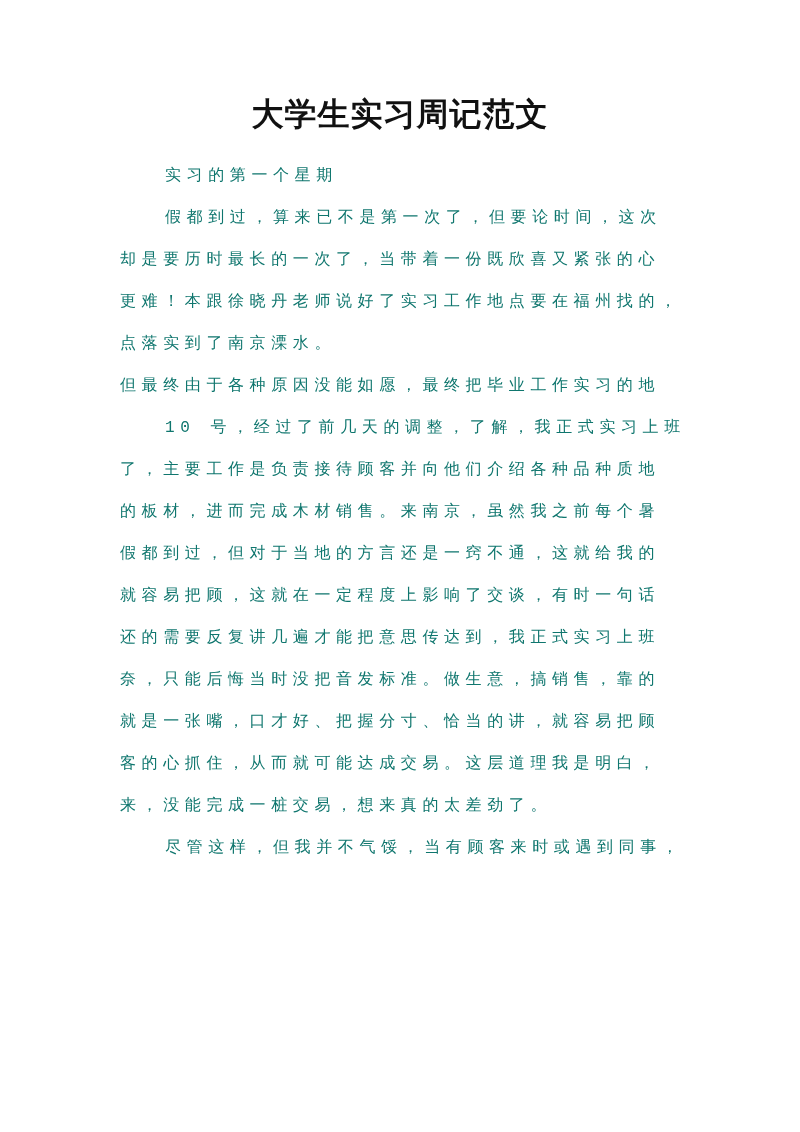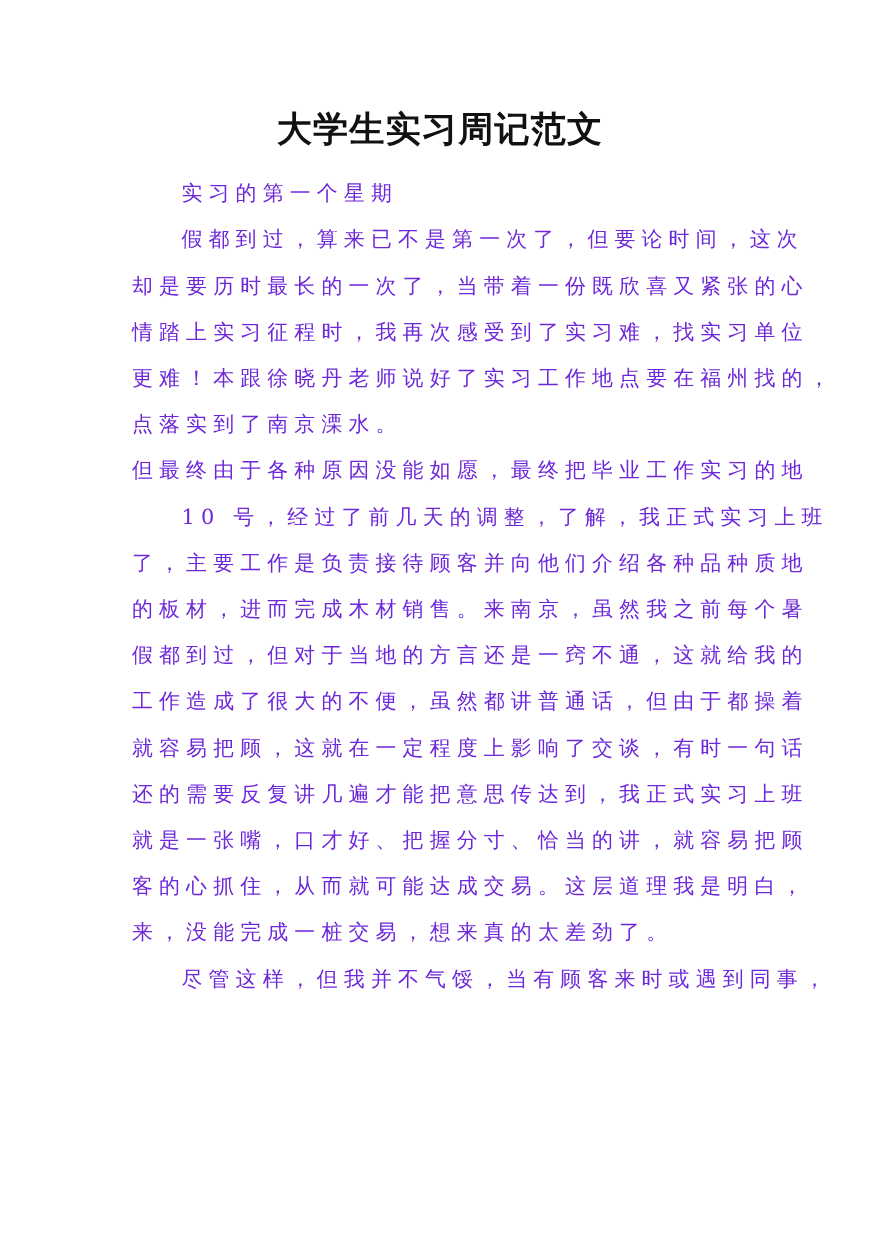--- a/index.html
+++ b/index.html
@@ -15,71 +15,71 @@
       font-family: "DejaVu Serif", "Liberation Serif", serif;
       color: #1a1a1a;
     }
     .page {
       position: absolute;
       left: 0;
       top: 0;
       width: 800px;
       height: 1132px;
       background: #ffffff;
+      font-family: Liberation Mono, monospace;
     }
     .title {
       position: absolute;
       left: 0;
       width: 800px;
       top: 96px;
       text-align: center;
       font-size: 32px;
       font-weight: bold;
       line-height: 42px;
       letter-spacing: 1px;
       color: #111;
     }
     .body-text {
       position: absolute;
       left: 120px;
       top: 155px;
       width: 540px;
-      font-size: 19px;
+      font-size: 16px;
       line-height: 42px;
       letter-spacing: 5.6px;
-      color: #6d28d9;
+      color: #0f766e;
     }
     .line {
       display: block;
       white-space: nowrap;
       height: 42px;
     }
     .indent {
       padding-left: 45px;
     }
   </style>
 </head>
 <body>
 
 <div class="page">
   <div class="title">大学生实习周记范文</div>
 
   <div class="body-text">
     <span class="line indent">实习的第一个星期</span>
     <span class="line indent">假都到过，算来已不是第一次了，但要论时间，这次</span>
     <span class="line">却是要历时最长的一次了，当带着一份既欣喜又紧张的心</span>
-    <span class="line">情踏上实习征程时，我再次感受到了实习难，找实习单位</span>
     <span class="line">更难！本跟徐晓丹老师说好了实习工作地点要在福州找的，</span>
     <span class="line">点落实到了南京溧水。</span>
     <span class="line">但最终由于各种原因没能如愿，最终把毕业工作实习的地</span>
     <span class="line indent">10 号，经过了前几天的调整，了解，我正式实习上班</span>
     <span class="line">了，主要工作是负责接待顾客并向他们介绍各种品种质地</span>
     <span class="line">的板材，进而完成木材销售。来南京，虽然我之前每个暑</span>
     <span class="line">假都到过，但对于当地的方言还是一窍不通，这就给我的</span>
-    <span class="line">工作造成了很大的不便，虽然都讲普通话，但由于都操着</span>
     <span class="line">就容易把顾，这就在一定程度上影响了交谈，有时一句话</span>
     <span class="line">还的需要反复讲几遍才能把意思传达到，我正式实习上班</span>
+    <span class="line">奈，只能后悔当时没把音发标准。做生意，搞销售，靠的</span>
     <span class="line">就是一张嘴，口才好、把握分寸、恰当的讲，就容易把顾</span>
     <span class="line">客的心抓住，从而就可能达成交易。这层道理我是明白，</span>
     <span class="line">来，没能完成一桩交易，想来真的太差劲了。</span>
     <span class="line indent">尽管这样，但我并不气馁，当有顾客来时或遇到同事，</span>
   </div>
 </div>
 
 </body></html>

